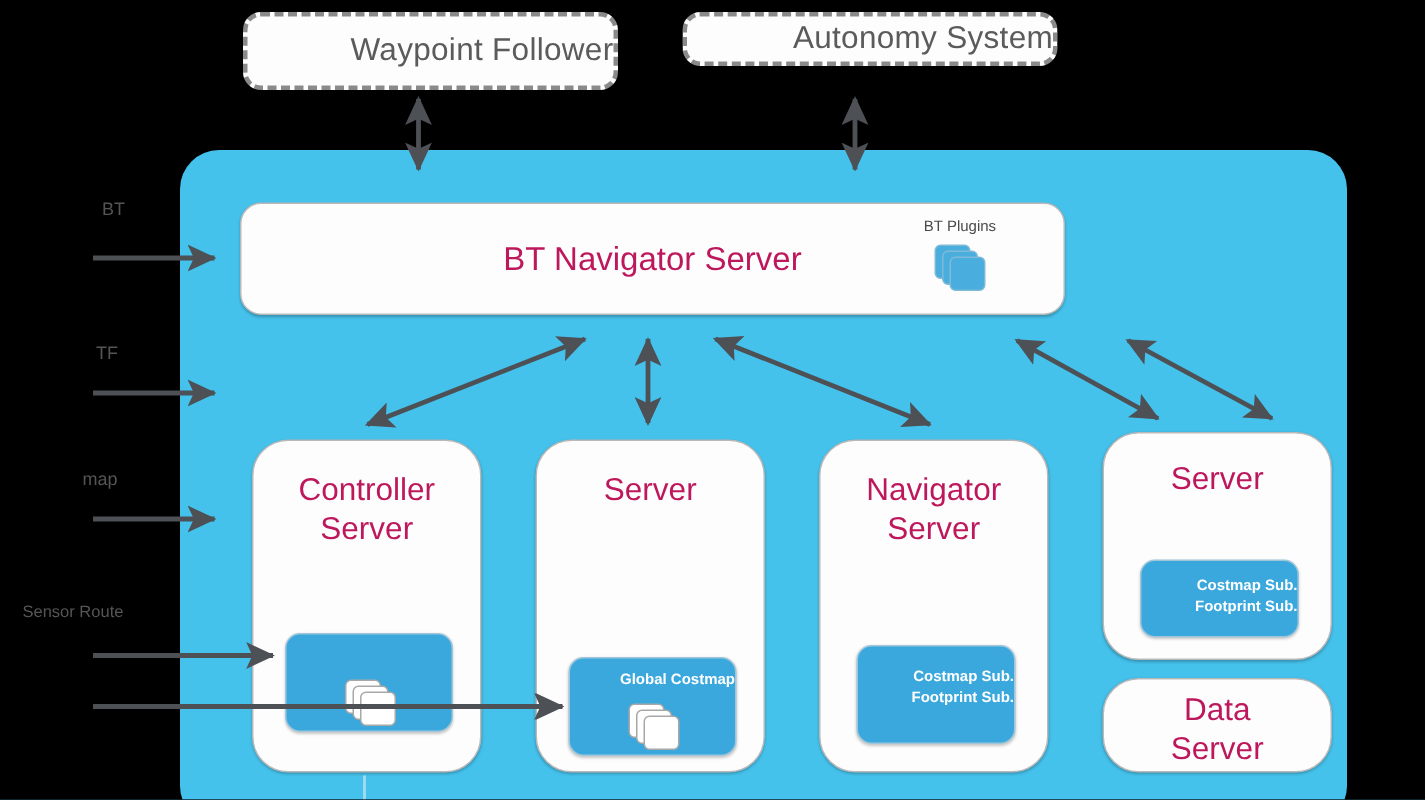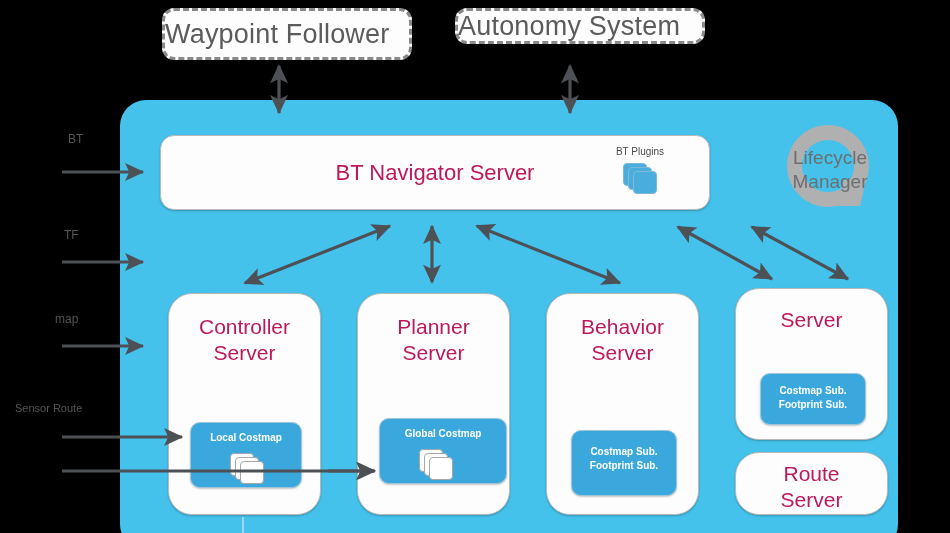--- a/index.html
+++ b/index.html
@@ -17,23 +17,23 @@
   }
 
   
   .ext-box {
     position: absolute;
     background: #fdfdfd;
     border: 3px dashed #8a8a8a;
     border-radius: 12px;
     display: flex;
     align-items: center;
-    justify-content: flex-start;
+    justify-content: flex-end;
     color: #5b5b5b;
-    font-size: 27px;
+    font-size: 21px;
     letter-spacing: .2px;
     box-sizing: border-box;
   }
 
   
   #blue-container {
     position: absolute;
     left: 120px;
     top: 100px;
     width: 778px;
@@ -73,21 +73,21 @@
   
   .chip {
     position: absolute;
     background: #3aa8dc;
     border: 1px solid #9fc6da;
     border-radius: 10px;
     box-sizing: border-box;
     color: #ffffff;
     font-size: 10px;
     font-weight: bold;
-    text-align: center;
+    text-align: right;
     line-height: 13px;
     box-shadow: 0 1px 2px rgba(0,0,0,.22);
   }
   .chip-label { display:block; padding-top: 8px; }
   .chip-label.two-line { padding-top: 14px; line-height: 14px; }
 
   
   .stack {
     position: absolute;
     width: 34px; height: 28px;
@@ -165,96 +165,86 @@
   <div id="blue-container"></div>
 
   <div class="ext-box" style="left:162px; top:8px; width:250px; height:52px;">
     <span>Waypoint Follower</span>
   </div>
 
   <div class="ext-box" style="left:455px; top:8px; width:250px; height:36px;">
     <span>Autonomy System</span>
   </div>
 
-  <div id="lifecycle">
-    <div id="lifecycle-ring"></div>
-    <div id="lifecycle-tail"></div>
-    <div id="lifecycle-text">
-      <div>Lifecycle</div>
-      <div>Manager</div>
-    </div>
-  </div>
 
   <div class="card" id="bt-nav-card">
     <div class="card-title" id="bt-nav-title">BT Navigator Server</div>
 
     <div style="position:absolute; right:24px; top:10px; width:90px; text-align:center;">
       <div style="color:#4a4a4a; font-size:10px; font-weight:normal;">BT Plugins</div>
       <div class="stack stack-blue" style="position:relative; margin:6px auto 0; left:0; top:0;">
         <i></i>
           <i></i>
           <i></i>
       </div>
     </div>
   </div>
 
   <div class="card" style="left:168px; top:293px; width:153px; height:222px;">
     <div class="card-title" style="top:20px;">
       <div>Controller</div>
       <div>Server</div>
     </div>
     <div class="chip" style="left:21px; top:128px; width:112px; height:66px;">
-      <span class="chip-label">Local Costmap</span>
       <div class="stack" style="left:39px; top:30px;">
         <i></i>
           <i></i>
           <i></i>
       </div>
     </div>
   </div>
 
   <div class="card" style="left:357px; top:293px; width:153px; height:222px;">
     <div class="card-title" style="top:20px;">
-      <div>Planner</div>
-      <div>Server</div>
-    </div>
-    <div class="chip" style="left:21px; top:124px; width:128px; height:66px;">
+      <div>Server</div>
+    </div>
+    <div class="chip" style="left:21px; top:144px; width:112px; height:66px;">
       <span class="chip-label">Global Costmap</span>
       <div class="stack" style="left:39px; top:30px;">
         <i></i>
           <i></i>
           <i></i>
       </div>
     </div>
   </div>
 
   <div class="card" style="left:546px; top:293px; width:153px; height:222px;">
     <div class="card-title" style="top:20px;">
-      <div>Behavior</div>
+      <div>Navigator</div>
       <div>Server</div>
     </div>
     <div class="chip" style="left:24px; top:136px; width:106px; height:66px;">
       <span class="chip-label two-line">Costmap Sub.</span>
       <span style="display:block;">Footprint Sub.</span>
     </div>
   </div>
 
   <div class="card" style="left:735px; top:288px; width:153px; height:152px;">
     <div class="card-title" style="top:18px;">
       <div>Server</div>
     </div>
     <div class="chip" style="left:24px; top:84px; width:106px; height:52px;">
       <span class="chip-label two-line" style="padding-top:10px;">Costmap Sub.</span>
       <span style="display:block;">Footprint Sub.</span>
     </div>
   </div>
 
   <div class="card" style="left:735px; top:452px; width:153px; height:63px;">
     <div class="card-title" style="top:8px;">
-      <div>Route</div>
+      <div>Data</div>
       <div>Server</div>
     </div>
   </div>
 
   <div class="in-label" style="left:68px; top:132px;">BT</div>
   <div class="in-label" style="left:64px; top:228px;">TF</div>
   <div class="in-label" style="left:55px; top:312px;">map</div>
   <div class="in-label small" style="left:15px; top:402px;">Sensor Route</div>
 
   <svg class="svg-layer" viewBox="0 0 950 533" xmlns="http://www.w3.org/2000/svg">

